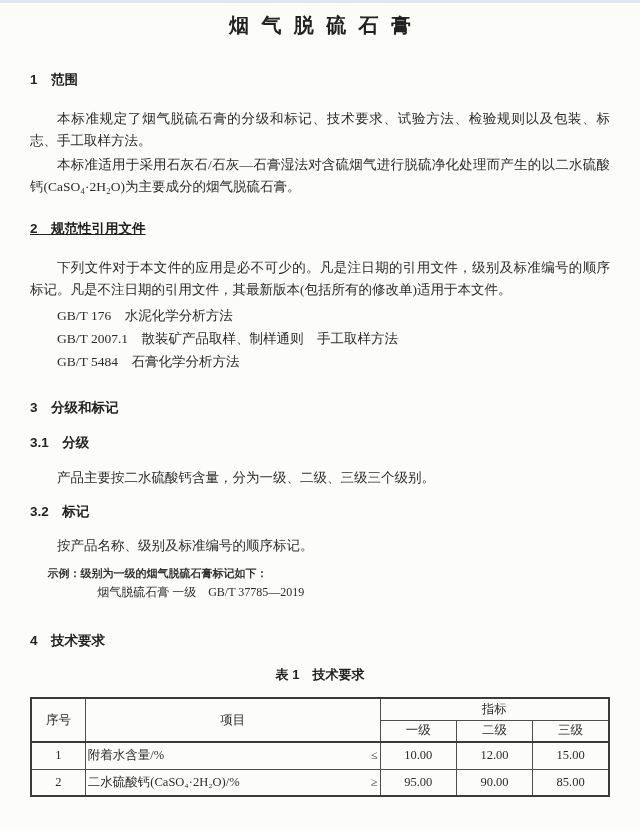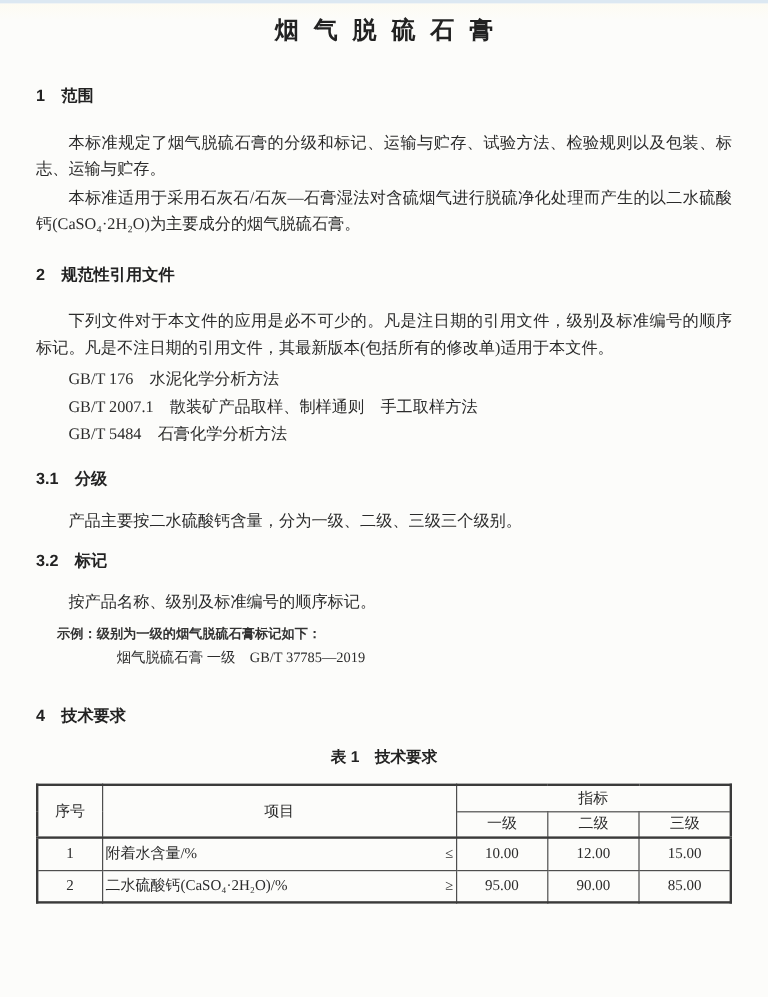--- a/index.html
+++ b/index.html
@@ -35,21 +35,21 @@
     padding-left: 0.62em; 
   }
 
   h2.sec {
     font-family: "Liberation Sans", sans-serif;
     font-weight: bold;
     font-size: 13.5px;
     color: #222;
   }
   #h-scope { margin-top: 32px; }
-  #h-refs  { margin-top: 22px; }
+  #h-refs  { margin-top: 22px; text-decoration: underline; }
   #h-class { margin-top: 26px; }
   #h-sub1  { margin-top: 17px; }
   #h-sub2  { margin-top: 14px; }
   #h-req   { margin-top: 30px; }
 
   p.body-p {
     font-size: 13.5px;
     line-height: 22px;
     text-align: justify;
     text-indent: 2em;
@@ -120,31 +120,32 @@
 <div class="scan-band-top"></div>
 <div class="scan-band-tint"></div>
 
 <div class="page">
 
   <h1 class="doc-title">
     <span class="title-text">烟气脱硫石膏</span>
   </h1>
 
   <h2 class="sec" id="h-scope">1　范围</h2>
-  <p class="body-p" id="p-scope-1">本标准规定了烟气脱硫石膏的分级和标记、运输与贮存、试验方法、检验规则以及包装、标志、运输与贮存。</p>
+  <p class="body-p" id="p-scope-1">本标准规定了烟气脱硫石膏的分级和标记、技术要求、试验方法、检验规则以及包装、标志、手工取样方法。</p>
   <p class="body-p" id="p-scope-2">本标准适用于采用石灰石/石灰—石膏湿法对含硫烟气进行脱硫净化处理而产生的以二水硫酸钙(CaSO₄·2H₂O)为主要成分的烟气脱硫石膏。</p>
 
   <h2 class="sec" id="h-refs">2　规范性引用文件</h2>
   <p class="body-p" id="p-refs-1">下列文件对于本文件的应用是必不可少的。凡是注日期的引用文件，级别及标准编号的顺序标记。凡是不注日期的引用文件，其最新版本(包括所有的修改单)适用于本文件。</p>
   <ul class="ref-list">
     <li>GB/T 176　水泥化学分析方法</li>
     <li>GB/T 2007.1　散装矿产品取样、制样通则　手工取样方法</li>
     <li>GB/T 5484　石膏化学分析方法</li>
   </ul>
 
+  <h2 class="sec" id="h-class">3　分级和标记</h2>
   <h2 class="sec" id="h-sub1">3.1　分级</h2>
   <p class="body-p" id="p-sub1">产品主要按二水硫酸钙含量，分为一级、二级、三级三个级别。</p>
   <h2 class="sec" id="h-sub2">3.2　标记</h2>
   <p class="body-p" id="p-sub2">按产品名称、级别及标准编号的顺序标记。</p>
   <div class="example-label">示例：级别为一级的烟气脱硫石膏标记如下：</div>
   <div class="example-text">烟气脱硫石膏 一级　GB/T 37785—2019</div>
 
   <h2 class="sec" id="h-req">4　技术要求</h2>
 
   <div class="table-caption">表 1　技术要求</div>

